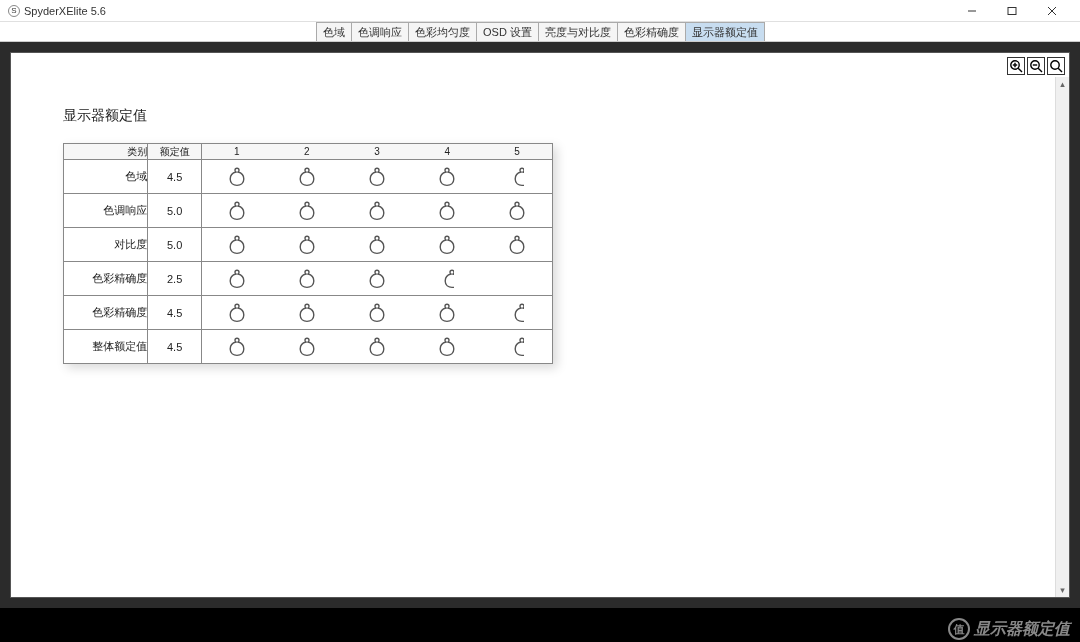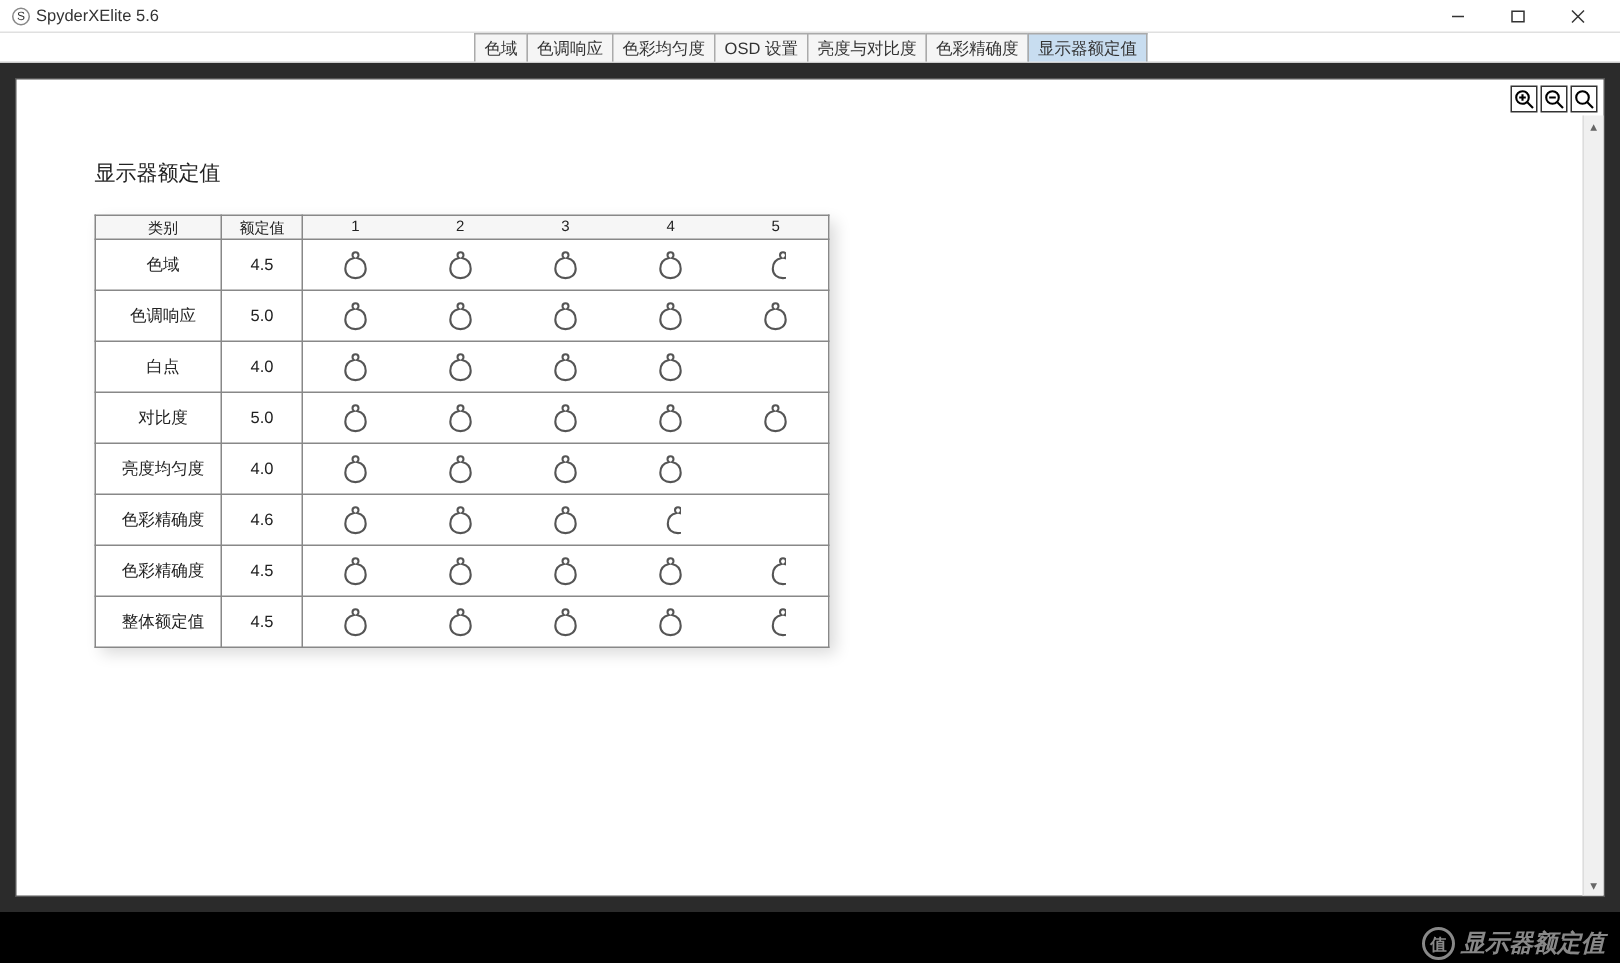--- a/index.html
+++ b/index.html
@@ -148,21 +148,21 @@
       text-align: center;
       background: #fff;
     }
     .rating-table thead th {
       height: 16px;
       background: #f6f6f6;
       font-weight: normal;
       font-size: 10px;
       text-align: center;
     }
-    .rating-table .cat-col { width: 72px; text-align: center; padding-left: 6px; }
+    .rating-table .cat-col { width: 72px; text-align: right; padding-left: 6px; }
     .rating-table .val-col { width: 46px; }
     .rating-table .icon-col { width: 60px; border-left: none; border-right: none; }
     .rating-table .icon-col:last-child { border-right: 1px solid #888; }
     .rating-table thead .icon-col { border-left: none; border-right: none; }
     .rating-table thead .icon-col:last-child { border-right: 1px solid #888; }
     .rating-table tbody td.icon-col { padding: 2px 0; }
     .rating-icon {
       display: inline-block;
       width: 24px;
       height: 24px;
@@ -319,75 +319,41 @@
                       <path d="M12 3.2c1.1 0 2 0.9 2 2 0 0.8-0.4 1.4-1 1.8 2.8 0.6 5.8 2.6 5.8 7.1 0 4.2-3.2 6.3-6.8 6.3s-6.8-2.1-6.8-6.3c0-4.5 3-6.5 5.8-7.1-0.6-0.4-1-1-1-1.8 0-1.1 0.9-2 2-2z"></path>
                     </svg></span></td>
                 <td class="icon-col"><span class="rating-icon"><svg width="24" height="24" viewBox="0 0 24 24" fill="none" stroke="#555" stroke-width="1.4">
                       <path d="M12 3.2c1.1 0 2 0.9 2 2 0 0.8-0.4 1.4-1 1.8 2.8 0.6 5.8 2.6 5.8 7.1 0 4.2-3.2 6.3-6.8 6.3s-6.8-2.1-6.8-6.3c0-4.5 3-6.5 5.8-7.1-0.6-0.4-1-1-1-1.8 0-1.1 0.9-2 2-2z"></path>
                     </svg></span></td>
                 <td class="icon-col"><span class="rating-icon"><svg width="24" height="24" viewBox="0 0 24 24" fill="none" stroke="#555" stroke-width="1.4">
                       <path d="M12 3.2c1.1 0 2 0.9 2 2 0 0.8-0.4 1.4-1 1.8 2.8 0.6 5.8 2.6 5.8 7.1 0 4.2-3.2 6.3-6.8 6.3s-6.8-2.1-6.8-6.3c0-4.5 3-6.5 5.8-7.1-0.6-0.4-1-1-1-1.8 0-1.1 0.9-2 2-2z"></path>
                     </svg></span></td>
               </tr>
               <tr>
-                <td class="cat-col">白点</td>
-                <td class="val-col">4.0</td>
-                <td class="icon-col"><span class="rating-icon"><svg width="24" height="24" viewBox="0 0 24 24" fill="none" stroke="#555" stroke-width="1.4">
-                      <path d="M12 3.2c1.1 0 2 0.9 2 2 0 0.8-0.4 1.4-1 1.8 2.8 0.6 5.8 2.6 5.8 7.1 0 4.2-3.2 6.3-6.8 6.3s-6.8-2.1-6.8-6.3c0-4.5 3-6.5 5.8-7.1-0.6-0.4-1-1-1-1.8 0-1.1 0.9-2 2-2z"></path>
-                    </svg></span></td>
-                <td class="icon-col"><span class="rating-icon"><svg width="24" height="24" viewBox="0 0 24 24" fill="none" stroke="#555" stroke-width="1.4">
-                      <path d="M12 3.2c1.1 0 2 0.9 2 2 0 0.8-0.4 1.4-1 1.8 2.8 0.6 5.8 2.6 5.8 7.1 0 4.2-3.2 6.3-6.8 6.3s-6.8-2.1-6.8-6.3c0-4.5 3-6.5 5.8-7.1-0.6-0.4-1-1-1-1.8 0-1.1 0.9-2 2-2z"></path>
-                    </svg></span></td>
-                <td class="icon-col"><span class="rating-icon"><svg width="24" height="24" viewBox="0 0 24 24" fill="none" stroke="#555" stroke-width="1.4">
-                      <path d="M12 3.2c1.1 0 2 0.9 2 2 0 0.8-0.4 1.4-1 1.8 2.8 0.6 5.8 2.6 5.8 7.1 0 4.2-3.2 6.3-6.8 6.3s-6.8-2.1-6.8-6.3c0-4.5 3-6.5 5.8-7.1-0.6-0.4-1-1-1-1.8 0-1.1 0.9-2 2-2z"></path>
-                    </svg></span></td>
-                <td class="icon-col"><span class="rating-icon"><svg width="24" height="24" viewBox="0 0 24 24" fill="none" stroke="#555" stroke-width="1.4">
-                      <path d="M12 3.2c1.1 0 2 0.9 2 2 0 0.8-0.4 1.4-1 1.8 2.8 0.6 5.8 2.6 5.8 7.1 0 4.2-3.2 6.3-6.8 6.3s-6.8-2.1-6.8-6.3c0-4.5 3-6.5 5.8-7.1-0.6-0.4-1-1-1-1.8 0-1.1 0.9-2 2-2z"></path>
-                    </svg></span></td>
-                <td class="icon-col"></td>
-              </tr>
-              <tr>
                 <td class="cat-col">对比度</td>
                 <td class="val-col">5.0</td>
                 <td class="icon-col"><span class="rating-icon"><svg width="24" height="24" viewBox="0 0 24 24" fill="none" stroke="#555" stroke-width="1.4">
                       <path d="M12 3.2c1.1 0 2 0.9 2 2 0 0.8-0.4 1.4-1 1.8 2.8 0.6 5.8 2.6 5.8 7.1 0 4.2-3.2 6.3-6.8 6.3s-6.8-2.1-6.8-6.3c0-4.5 3-6.5 5.8-7.1-0.6-0.4-1-1-1-1.8 0-1.1 0.9-2 2-2z"></path>
                     </svg></span></td>
                 <td class="icon-col"><span class="rating-icon"><svg width="24" height="24" viewBox="0 0 24 24" fill="none" stroke="#555" stroke-width="1.4">
                       <path d="M12 3.2c1.1 0 2 0.9 2 2 0 0.8-0.4 1.4-1 1.8 2.8 0.6 5.8 2.6 5.8 7.1 0 4.2-3.2 6.3-6.8 6.3s-6.8-2.1-6.8-6.3c0-4.5 3-6.5 5.8-7.1-0.6-0.4-1-1-1-1.8 0-1.1 0.9-2 2-2z"></path>
                     </svg></span></td>
                 <td class="icon-col"><span class="rating-icon"><svg width="24" height="24" viewBox="0 0 24 24" fill="none" stroke="#555" stroke-width="1.4">
                       <path d="M12 3.2c1.1 0 2 0.9 2 2 0 0.8-0.4 1.4-1 1.8 2.8 0.6 5.8 2.6 5.8 7.1 0 4.2-3.2 6.3-6.8 6.3s-6.8-2.1-6.8-6.3c0-4.5 3-6.5 5.8-7.1-0.6-0.4-1-1-1-1.8 0-1.1 0.9-2 2-2z"></path>
                     </svg></span></td>
                 <td class="icon-col"><span class="rating-icon"><svg width="24" height="24" viewBox="0 0 24 24" fill="none" stroke="#555" stroke-width="1.4">
                       <path d="M12 3.2c1.1 0 2 0.9 2 2 0 0.8-0.4 1.4-1 1.8 2.8 0.6 5.8 2.6 5.8 7.1 0 4.2-3.2 6.3-6.8 6.3s-6.8-2.1-6.8-6.3c0-4.5 3-6.5 5.8-7.1-0.6-0.4-1-1-1-1.8 0-1.1 0.9-2 2-2z"></path>
                     </svg></span></td>
                 <td class="icon-col"><span class="rating-icon"><svg width="24" height="24" viewBox="0 0 24 24" fill="none" stroke="#555" stroke-width="1.4">
                       <path d="M12 3.2c1.1 0 2 0.9 2 2 0 0.8-0.4 1.4-1 1.8 2.8 0.6 5.8 2.6 5.8 7.1 0 4.2-3.2 6.3-6.8 6.3s-6.8-2.1-6.8-6.3c0-4.5 3-6.5 5.8-7.1-0.6-0.4-1-1-1-1.8 0-1.1 0.9-2 2-2z"></path>
                     </svg></span></td>
               </tr>
               <tr>
-                <td class="cat-col">亮度均匀度</td>
-                <td class="val-col">4.0</td>
-                <td class="icon-col"><span class="rating-icon"><svg width="24" height="24" viewBox="0 0 24 24" fill="none" stroke="#555" stroke-width="1.4">
-                      <path d="M12 3.2c1.1 0 2 0.9 2 2 0 0.8-0.4 1.4-1 1.8 2.8 0.6 5.8 2.6 5.8 7.1 0 4.2-3.2 6.3-6.8 6.3s-6.8-2.1-6.8-6.3c0-4.5 3-6.5 5.8-7.1-0.6-0.4-1-1-1-1.8 0-1.1 0.9-2 2-2z"></path>
-                    </svg></span></td>
-                <td class="icon-col"><span class="rating-icon"><svg width="24" height="24" viewBox="0 0 24 24" fill="none" stroke="#555" stroke-width="1.4">
-                      <path d="M12 3.2c1.1 0 2 0.9 2 2 0 0.8-0.4 1.4-1 1.8 2.8 0.6 5.8 2.6 5.8 7.1 0 4.2-3.2 6.3-6.8 6.3s-6.8-2.1-6.8-6.3c0-4.5 3-6.5 5.8-7.1-0.6-0.4-1-1-1-1.8 0-1.1 0.9-2 2-2z"></path>
-                    </svg></span></td>
-                <td class="icon-col"><span class="rating-icon"><svg width="24" height="24" viewBox="0 0 24 24" fill="none" stroke="#555" stroke-width="1.4">
-                      <path d="M12 3.2c1.1 0 2 0.9 2 2 0 0.8-0.4 1.4-1 1.8 2.8 0.6 5.8 2.6 5.8 7.1 0 4.2-3.2 6.3-6.8 6.3s-6.8-2.1-6.8-6.3c0-4.5 3-6.5 5.8-7.1-0.6-0.4-1-1-1-1.8 0-1.1 0.9-2 2-2z"></path>
-                    </svg></span></td>
-                <td class="icon-col"><span class="rating-icon"><svg width="24" height="24" viewBox="0 0 24 24" fill="none" stroke="#555" stroke-width="1.4">
-                      <path d="M12 3.2c1.1 0 2 0.9 2 2 0 0.8-0.4 1.4-1 1.8 2.8 0.6 5.8 2.6 5.8 7.1 0 4.2-3.2 6.3-6.8 6.3s-6.8-2.1-6.8-6.3c0-4.5 3-6.5 5.8-7.1-0.6-0.4-1-1-1-1.8 0-1.1 0.9-2 2-2z"></path>
-                    </svg></span></td>
-                <td class="icon-col"></td>
-              </tr>
-              <tr>
                 <td class="cat-col">色彩精确度</td>
-                <td class="val-col">4.6</td>
+                <td class="val-col">2.5</td>
                 <td class="icon-col"><span class="rating-icon"><svg width="24" height="24" viewBox="0 0 24 24" fill="none" stroke="#555" stroke-width="1.4">
                       <path d="M12 3.2c1.1 0 2 0.9 2 2 0 0.8-0.4 1.4-1 1.8 2.8 0.6 5.8 2.6 5.8 7.1 0 4.2-3.2 6.3-6.8 6.3s-6.8-2.1-6.8-6.3c0-4.5 3-6.5 5.8-7.1-0.6-0.4-1-1-1-1.8 0-1.1 0.9-2 2-2z"></path>
                     </svg></span></td>
                 <td class="icon-col"><span class="rating-icon"><svg width="24" height="24" viewBox="0 0 24 24" fill="none" stroke="#555" stroke-width="1.4">
                       <path d="M12 3.2c1.1 0 2 0.9 2 2 0 0.8-0.4 1.4-1 1.8 2.8 0.6 5.8 2.6 5.8 7.1 0 4.2-3.2 6.3-6.8 6.3s-6.8-2.1-6.8-6.3c0-4.5 3-6.5 5.8-7.1-0.6-0.4-1-1-1-1.8 0-1.1 0.9-2 2-2z"></path>
                     </svg></span></td>
                 <td class="icon-col"><span class="rating-icon"><svg width="24" height="24" viewBox="0 0 24 24" fill="none" stroke="#555" stroke-width="1.4">
                       <path d="M12 3.2c1.1 0 2 0.9 2 2 0 0.8-0.4 1.4-1 1.8 2.8 0.6 5.8 2.6 5.8 7.1 0 4.2-3.2 6.3-6.8 6.3s-6.8-2.1-6.8-6.3c0-4.5 3-6.5 5.8-7.1-0.6-0.4-1-1-1-1.8 0-1.1 0.9-2 2-2z"></path>
                     </svg></span></td>
                 <td class="icon-col"><span class="rating-half"><svg width="24" height="24" viewBox="0 0 24 24" fill="none" stroke="#555" stroke-width="1.4">

